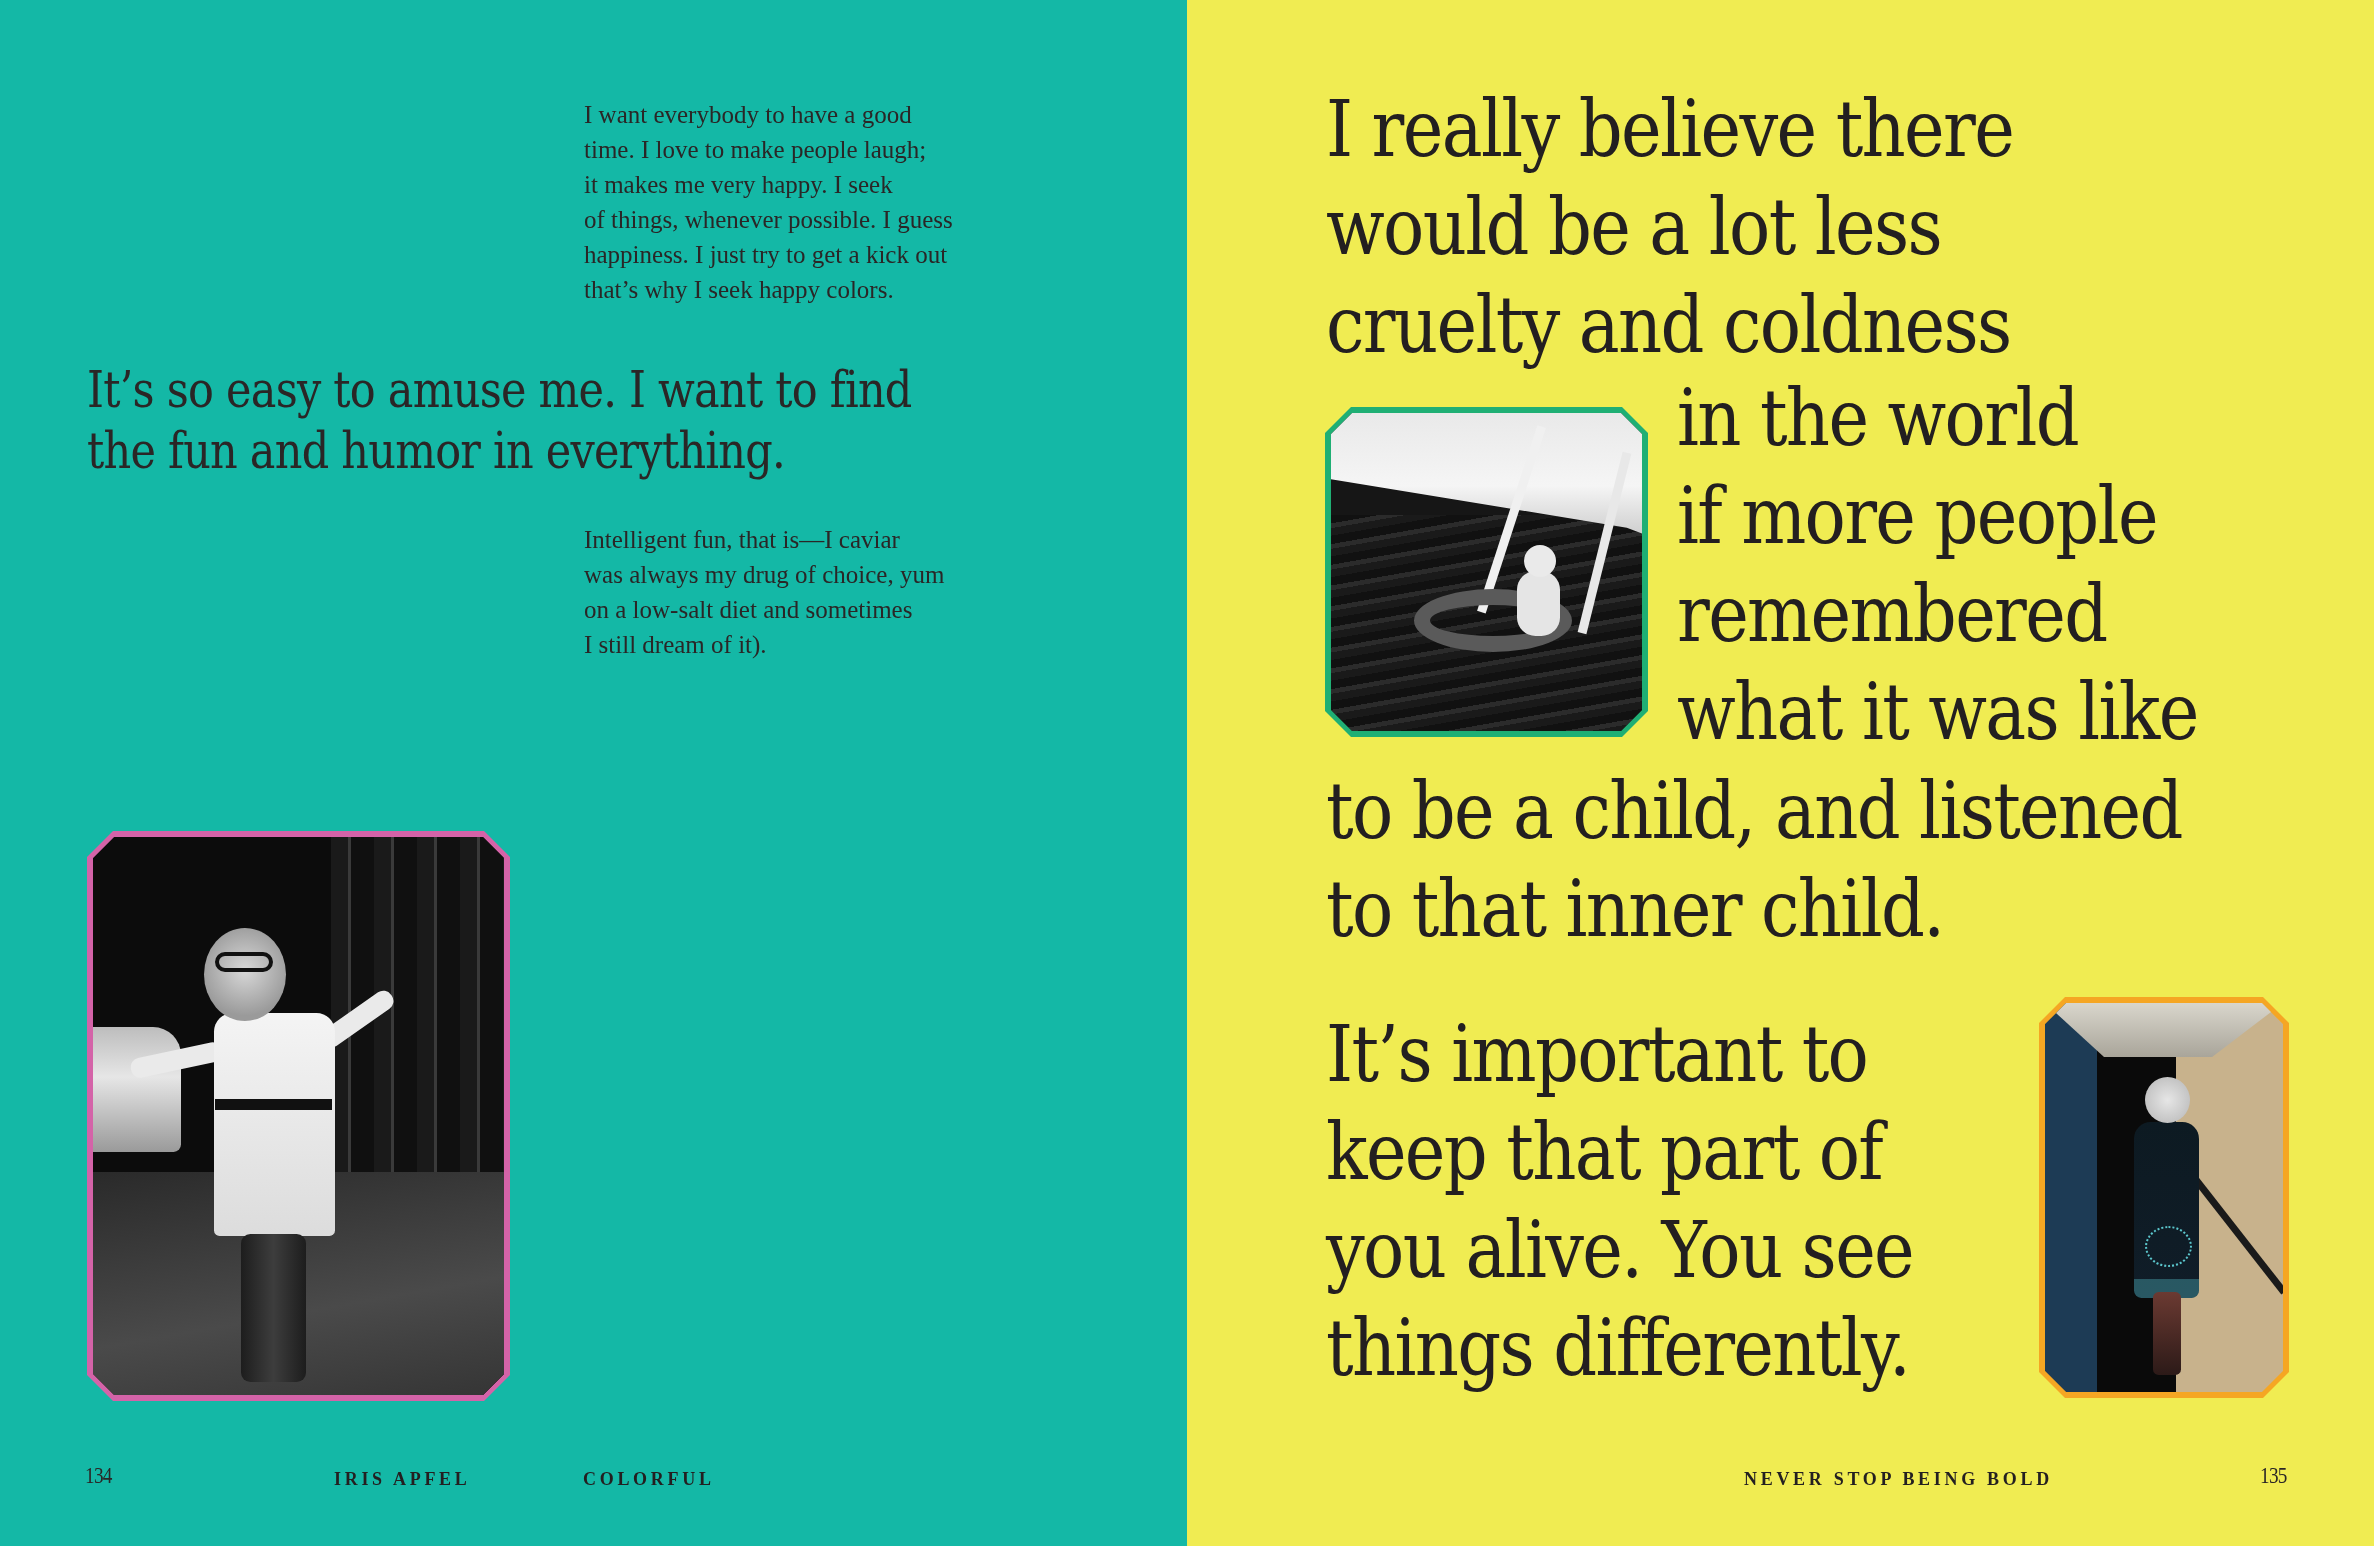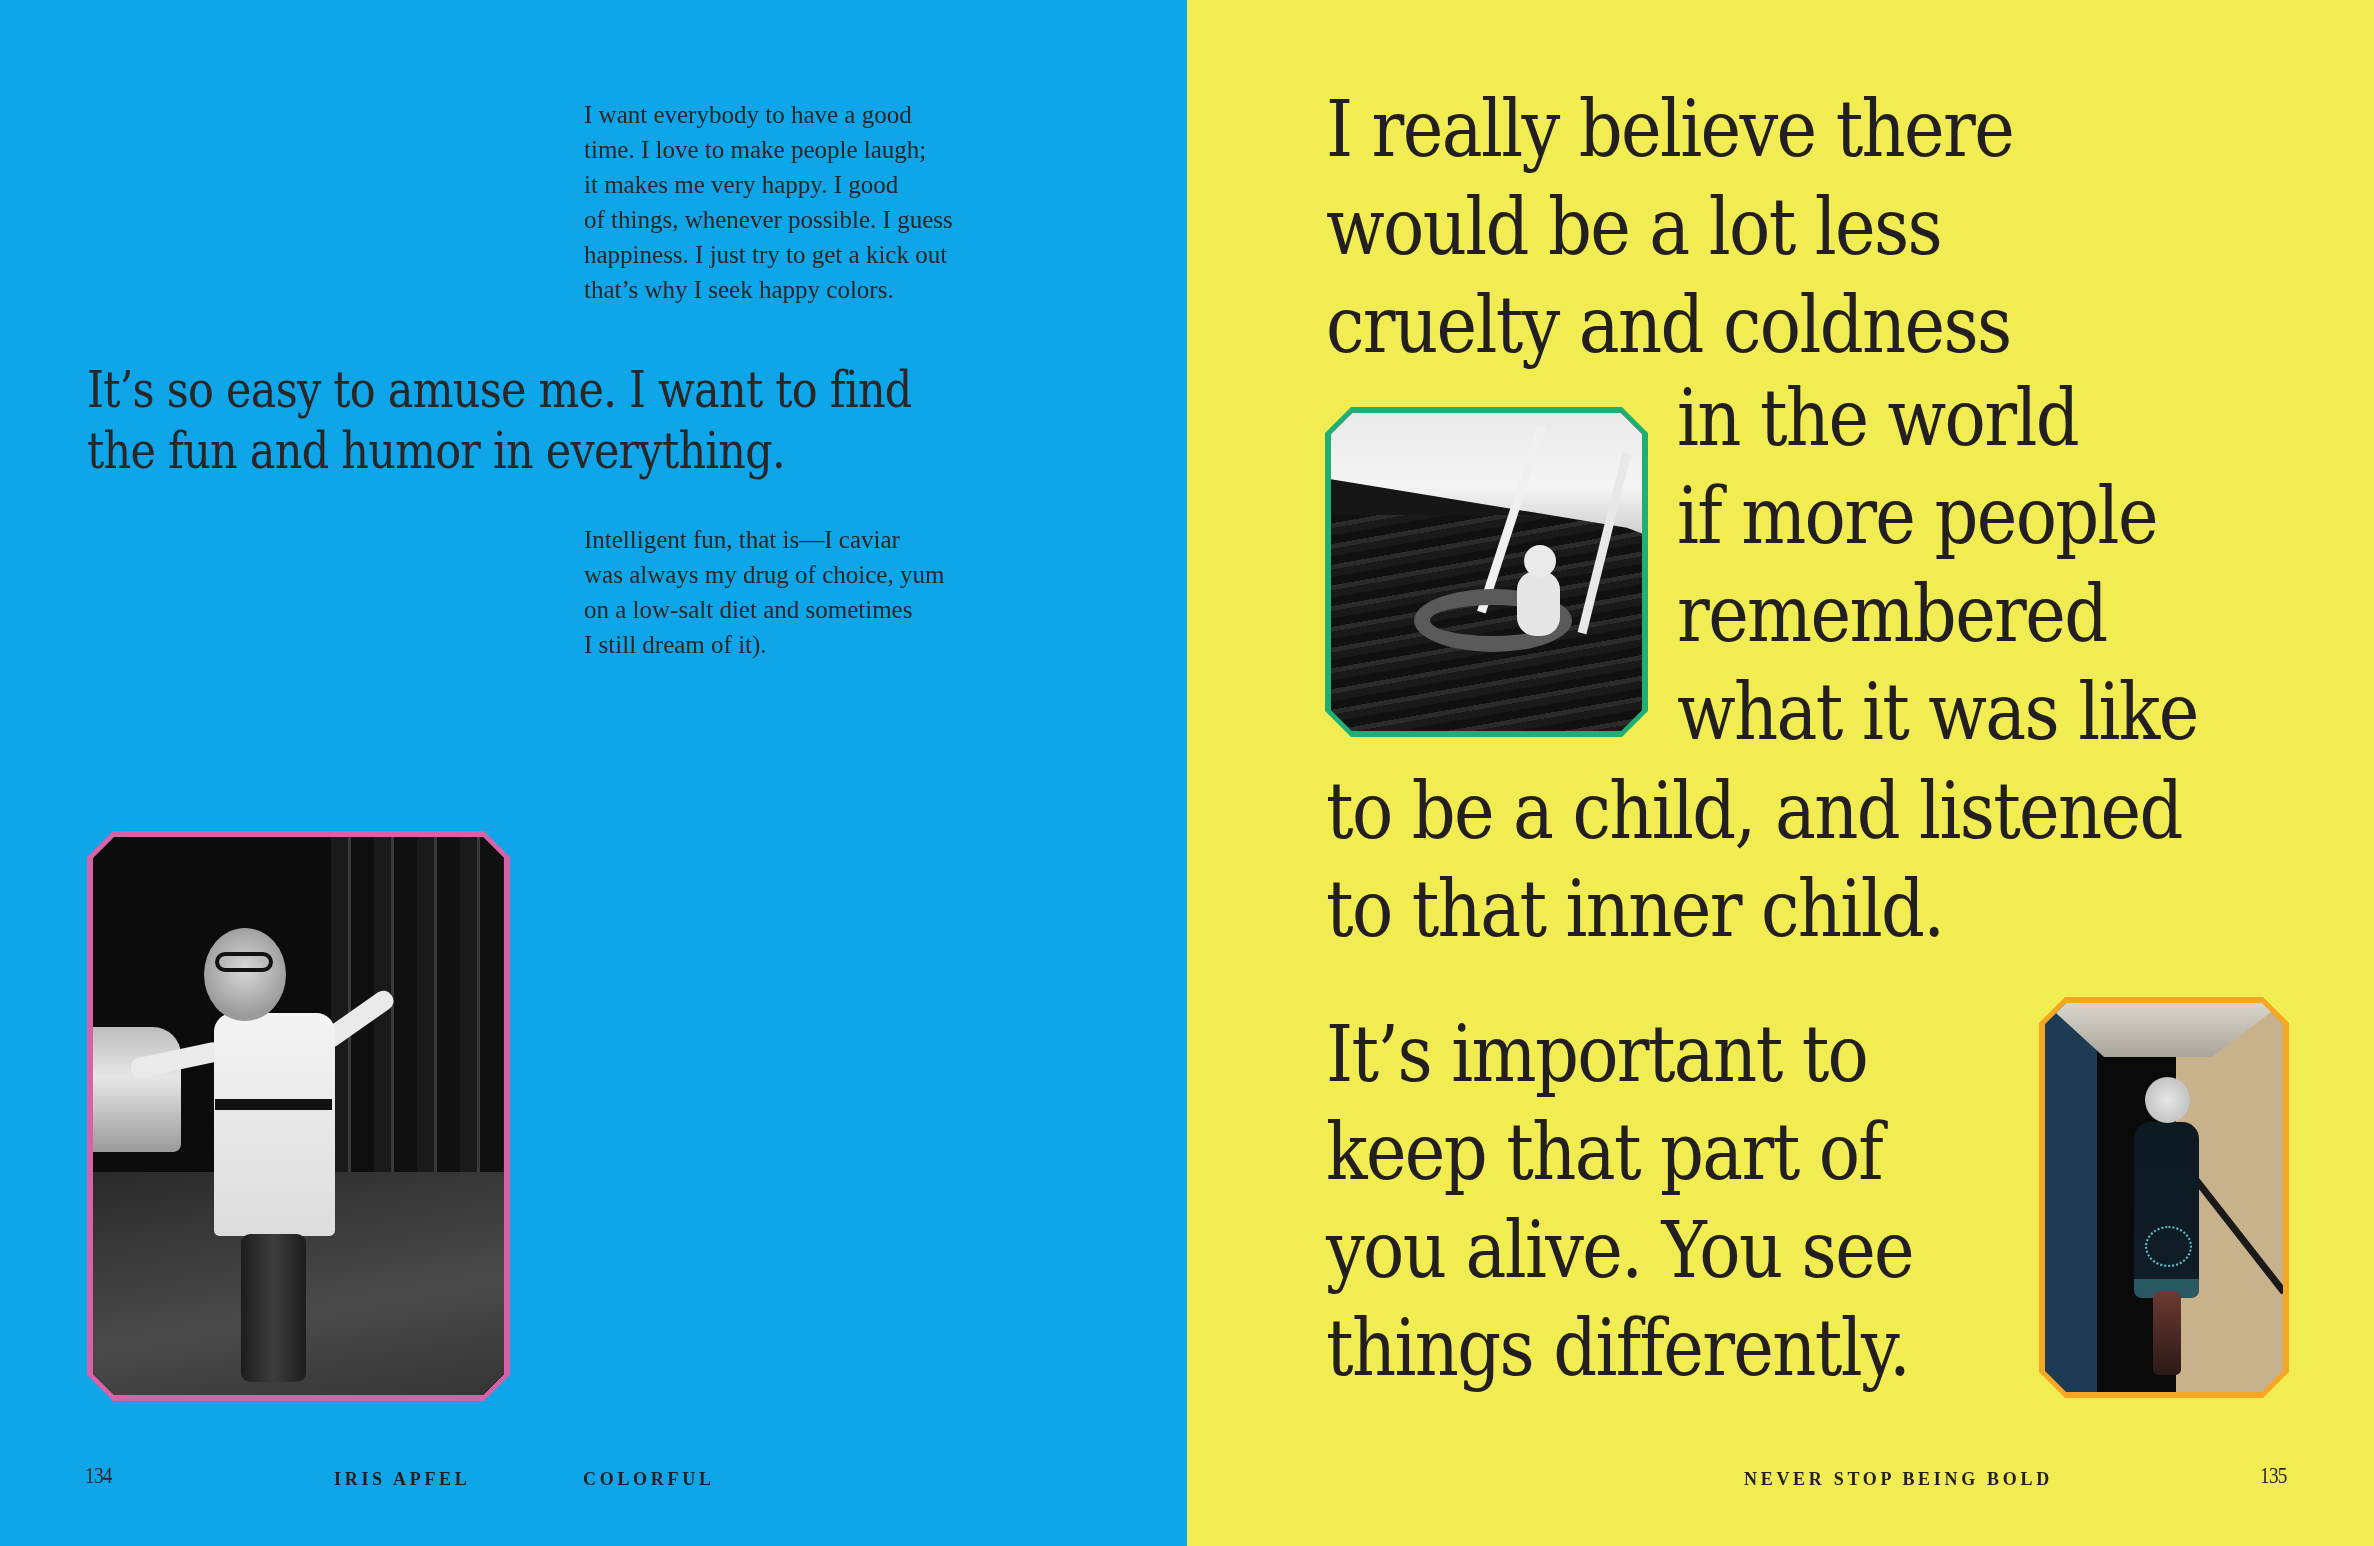--- a/index.html
+++ b/index.html
@@ -3,21 +3,21 @@
   <meta charset="utf-8">
   <style>
     html, body { margin: 0; padding: 0; }
     body {
       width: 2375px; height: 1546px; position: relative; overflow: hidden;
       background: #ffffff;
       font-family: "Liberation Serif", "DejaVu Serif", serif;
       color: #231f20;
     }
     .page { position: absolute; top: 0; height: 1546px; }
-    .page-left { left: 0; width: 1312px; background: #0ea5e9; }
+    .page-left { left: 0; width: 1312px; background: #14b8a6; }
     .page-right { left: 1187px; width: 1187px; background: #f0ec52; }
 
     
     .body-copy {
       position: absolute; left: 584px; width: 482px;
       font-family: "Liberation Serif", "DejaVu Serif", serif;
       font-size: 25px; line-height: 35px; color: #2a2626;
       margin: 0;
     }
     .body-copy .line { display: block; white-space: nowrap; }
@@ -143,21 +143,21 @@
     .rh-chapter { left: 1744px; }
   </style>
 </head>
 <body>
 
 <div class="page page-left">
 
   <p class="body-copy copy-1">
     <span class="line">I want everybody to have a good</span>
     <span class="line">time. I love to make people laugh;</span>
-    <span class="line">it makes me very happy. I good</span>
+    <span class="line">it makes me very happy. I seek</span>
     <span class="line">of things, whenever possible. I guess</span>
     <span class="line">happiness. I just try to get a kick out</span>
     <span class="line">that’s why I seek happy colors.</span>
   </p>
 
   <p class="pull-quote-left">
     <span class="line">It’s so easy to amuse me. I want to find</span>
     <span class="line">the fun and humor in everything.</span>
   </p>
 

